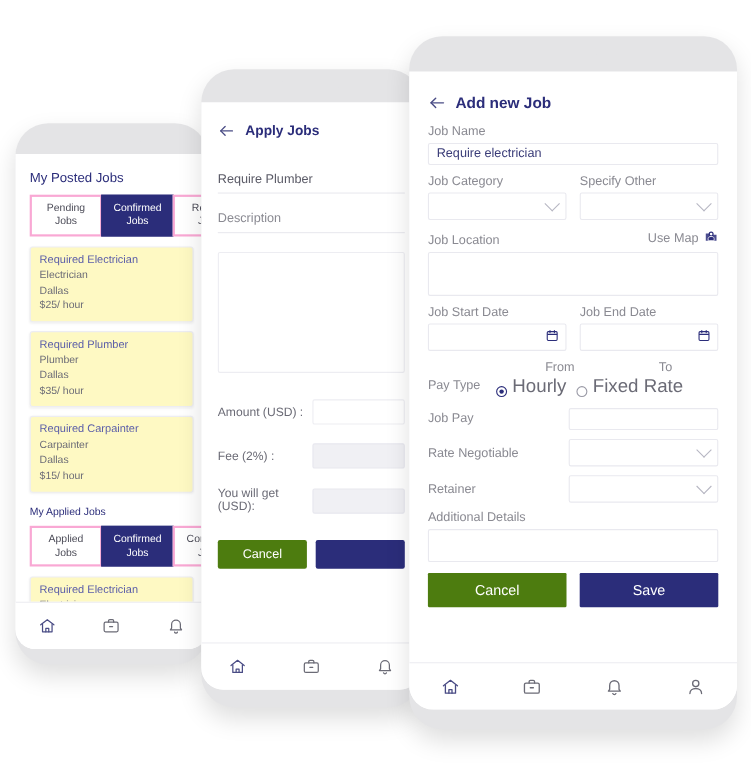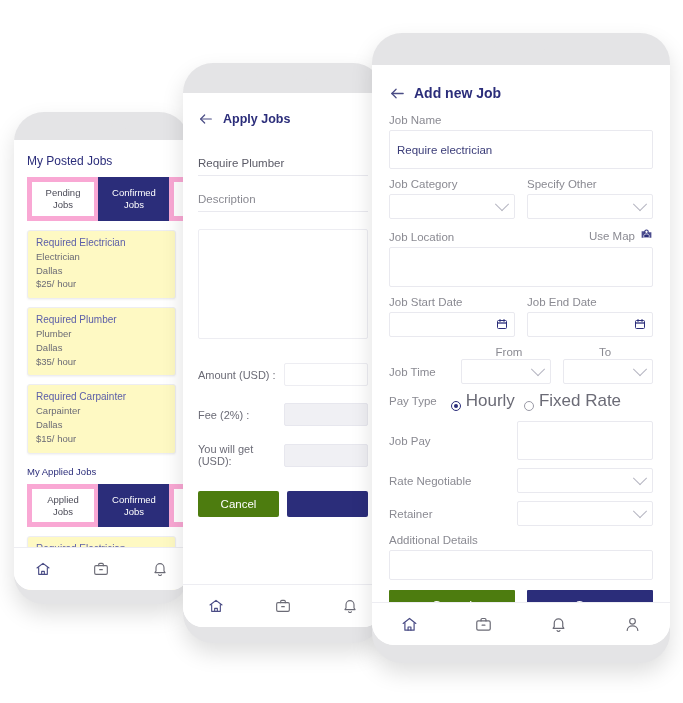--- a/index.html
+++ b/index.html
@@ -48,21 +48,21 @@
   .hdr-title{color:#2b2d7a;font-weight:bold;}
 
   
   .p1{padding:14px 0 0 0;font-size:11px;}
   .p1 .pad{padding:0 13px;}
   .p1 .myjobs{color:#2b2d7a;font-size:12.5px;margin-bottom:16px;}
   .p1 .sect{color:#2b2d7a;font-size:12px;margin-bottom:9px;}
   .p1 .sect.small{font-size:9.5px;margin-bottom:7px;}
   .tabs{display:flex;margin:0 13px 9px 13px;}
   .tab{
-    flex:0 0 58px;border:5px solid #f9a8d4;background:#fff;
+    flex:0 0 58px;border:2px solid #f9a8d4;background:#fff;
     text-align:center;padding:5px 2px;font-size:9.5px;color:#4b4b57;
     line-height:1.25;white-space:nowrap;overflow:hidden;
   }
   .tab+.tab{margin-left:-1px;}
   .tab.active{background:#2b2d7a;color:#fff;border-color:#2b2d7a;}
   .jobcard{
     margin:0 13px 8px 13px;background:#fef9c3;border:1px solid #ededf2;
     border-radius:3px;padding:6px 8px 7px 8px;
     box-shadow:0 1px 2px rgba(0,0,0,.05);
   }
@@ -105,21 +105,21 @@
   .btn.save{background:#2b2d7a;}
 
   
   .p3{padding:20px 17px 0 17px;font-size:11px;}
   .p3 .hdr{margin-bottom:13px;}
   .p3 .hdr-title{font-size:14px;}
   .fld{margin-bottom:9px;}
   .fld .lbl{color:#8a8a92;font-size:11.5px;margin-bottom:4px;display:block;}
   .box{
     border:1px solid #e9e9ef;border-radius:2px;background:#fff;
-    height:39px;box-sizing:border-box;display:flex;align-items:center;
+    height:20px;box-sizing:border-box;display:flex;align-items:center;
     padding:0 7px;font-size:11.5px;color:#2b2d7a;
   }
   .box.tall{height:40px;}
   .box.value{color:#3a3c78;}
   .sel{
     border:1px solid #e9e9ef;border-radius:2px;background:#fff;height:25px;
     box-sizing:border-box;display:flex;align-items:center;justify-content:flex-end;
     padding:0 7px;
   }
   .chev{width:9px;height:9px;border-right:1.4px solid #b6b6c2;border-bottom:1.4px solid #b6b6c2;transform:rotate(45deg) translate(-2px,-2px);}
@@ -402,29 +402,20 @@
                 </span>
               </div>
             </div>
           </div>
 
           <div class="time-head">
             <span class="sp"></span>
             <span class="th">From</span>
             <span class="th">To</span>
           </div>
-          <div class="time-row">
-            <span class="tl">Job Time</span>
-            <span class="sel">
-                <span class="chev"></span>
-              </span>
-            <span class="sel">
-                <span class="chev"></span>
-              </span>
-          </div>
 
           <div class="paytype">
             <span class="pl">Pay Type</span>
             <span class="radio">
               <span class="rdot on"></span>
               <span>Hourly</span>
             </span>
             <span class="radio">
               <span class="rdot off"></span>
               <span>Fixed Rate</span>

